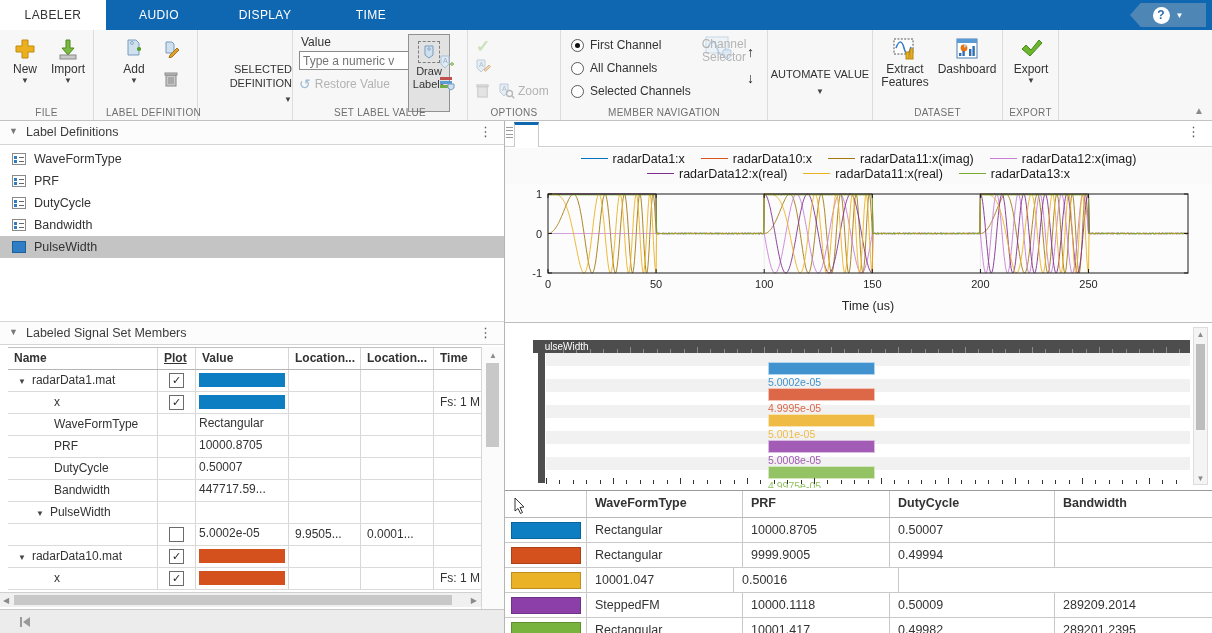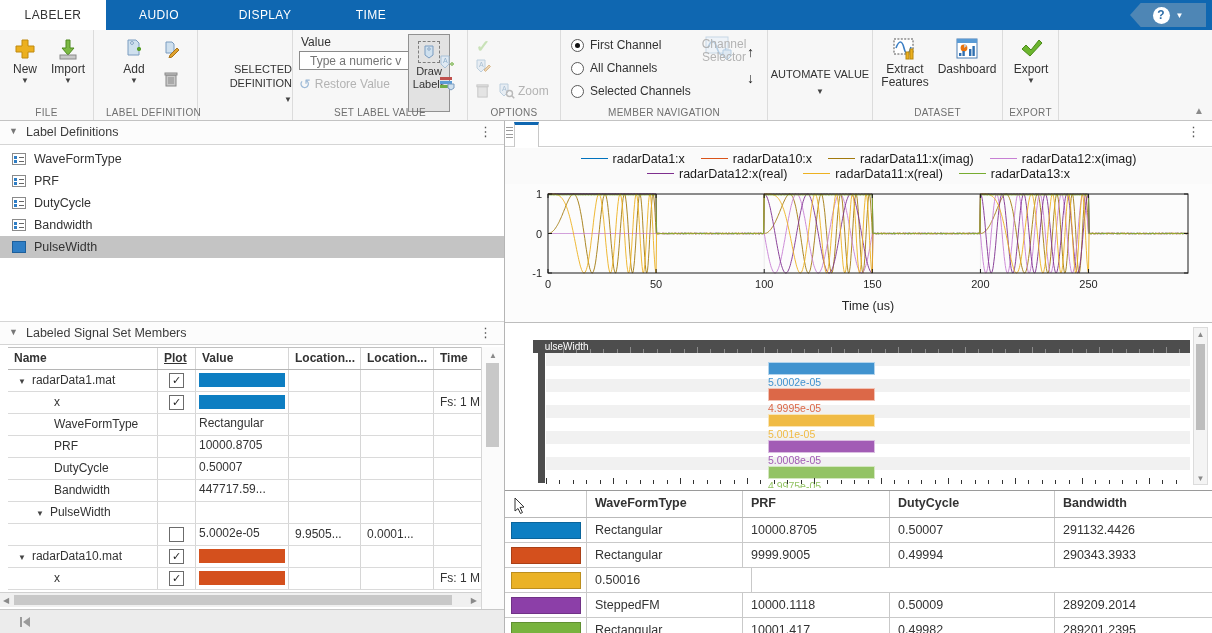--- a/index.html
+++ b/index.html
@@ -20,21 +20,21 @@
   .rsection{position:absolute;top:0;height:90px;border-right:1px solid #dcdcdc;box-sizing:border-box;}
   .seclabel{position:absolute;bottom:2px;left:0;right:0;text-align:center;font-size:10px;color:#6f6f6f;letter-spacing:.3px;white-space:nowrap;}
   .bigbtn{position:absolute;top:6px;display:flex;flex-direction:column;align-items:center;gap:1px;cursor:default;}
   .bigbtn .blab{font-size:12px;color:#333;text-align:center;line-height:13px;}
   .caret{font-size:8px;color:#444;line-height:8px;}
   .ic24{width:26px;height:26px;display:flex;align-items:center;justify-content:center;}
   .minirow{position:absolute;display:flex;align-items:center;gap:3px;}
   .gray{color:#b3b3b3;}
   .valuelbl{position:absolute;left:8px;top:5px;font-size:12px;color:#333;}
   .valinput{position:absolute;left:6px;top:21px;width:108px;height:17px;border:1px solid #8a8a8a;font-size:12px;
-       font-family:"Liberation Sans",sans-serif;padding:0 10px;color:#444;background:#fff;}
+       font-family:"Liberation Sans",sans-serif;padding:0 3px;color:#444;background:#fff;}
   .restore{position:absolute;left:6px;top:46px;display:flex;align-items:center;gap:4px;font-size:12px;color:#b3b3b3;}
   .drawbtn{position:absolute;left:115px;top:4px;width:42px;height:78px;background:#e2e2e2;border:1px solid #919191;
        box-sizing:border-box;display:flex;flex-direction:column;align-items:center;padding-top:6px;gap:2px;}
   .drawbtn .blab{font-size:11px;line-height:13px;text-align:center;}
   .dashedbox{width:20px;height:20px;border:1px dashed #7d7d7d;position:relative;display:flex;align-items:center;justify-content:center;}
   .radio{display:flex;align-items:center;gap:6px;position:absolute;font-size:12px;color:#333;}
   .rdot{width:13px;height:13px;border-radius:50%;border:1px solid #5a5a5a;background:#fff;box-sizing:border-box;position:relative;}
   .rdot.sel::after{content:"";position:absolute;left:3px;top:3px;width:5px;height:5px;border-radius:50%;background:#111;}
   .chsel{position:absolute;left:136px;top:8px;width:54px;text-align:center;color:#b3b3b3;font-size:12px;line-height:13px;}
   .udarr{position:absolute;font-size:14px;color:#222;font-weight:bold;}
@@ -661,35 +661,34 @@
           <div class="vcell" style="width:165px;">DutyCycle</div>
           <div class="vcell" style="width:157px;border-right:none;">Bandwidth</div>
         </div>
         <div class="vrow">
       <div class="vcell" style="width:82px;">
             <span class="tswatch" style="background:#0d7ec2;"></span>
           </div>
       <div class="vcell" style="width:156px;">Rectangular</div>
       <div class="vcell" style="width:147px;">10000.8705</div>
       <div class="vcell" style="width:165px;">0.50007</div>
-      <div class="vcell" style="width:157px;border-right:none;">291132.4426</div>
         </div>
         <div class="vrow">
       <div class="vcell" style="width:82px;">
             <span class="tswatch" style="background:#d4501d;"></span>
           </div>
       <div class="vcell" style="width:156px;">Rectangular</div>
       <div class="vcell" style="width:147px;">9999.9005</div>
       <div class="vcell" style="width:165px;">0.49994</div>
-      <div class="vcell" style="width:157px;border-right:none;">290343.3933</div>
         </div>
         <div class="vrow">
       <div class="vcell" style="width:82px;">
             <span class="tswatch" style="background:#eab226;"></span>
           </div>
+      <div class="vcell" style="width:147px;">10001.047</div>
       <div class="vcell" style="width:165px;">0.50016</div>
         </div>
         <div class="vrow">
       <div class="vcell" style="width:82px;">
             <span class="tswatch" style="background:#8c3fa8;"></span>
           </div>
       <div class="vcell" style="width:156px;">SteppedFM</div>
       <div class="vcell" style="width:147px;">10000.1118</div>
       <div class="vcell" style="width:165px;">0.50009</div>
       <div class="vcell" style="width:157px;border-right:none;">289209.2014</div>

